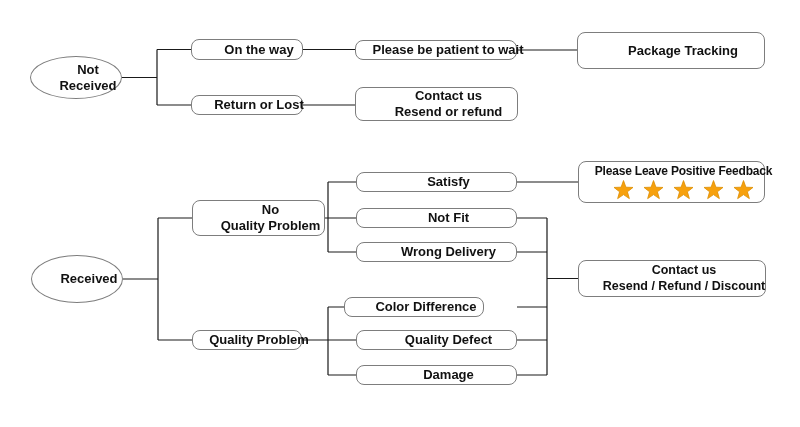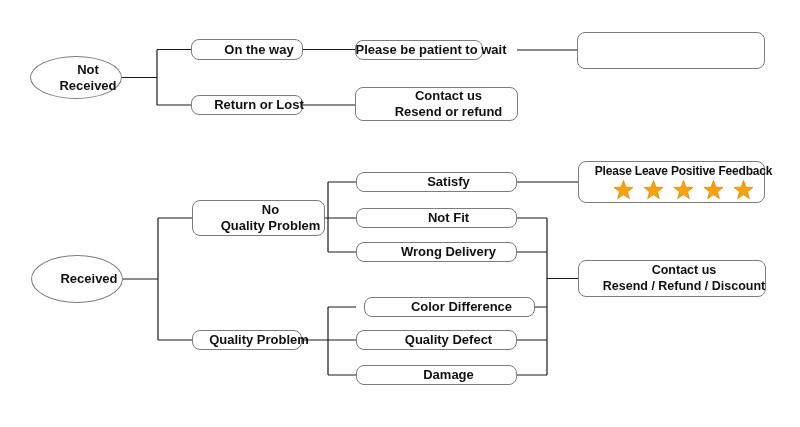--- a/index.html
+++ b/index.html
@@ -67,25 +67,26 @@
   </div>
 
   <div class="node" style="left:191px;top:39px;width:112px;height:21px">
     <span>On the way</span>
   </div>
 
   <div class="node" style="left:191px;top:95px;width:112px;height:20px">
     <span>Return or Lost</span>
   </div>
 
-  <div class="node" style="left:355px;top:40px;width:128px;height:20px">
+  <div class="node" style="left:355px;top:40px;width:162px;height:20px">
     <span>Please be patient to wait</span>
   </div>
 
   <div class="node" style="left:577px;top:32px;width:188px;height:37px">
+    <span>Package Tracking</span>
   </div>
 
   <div class="node" style="left:355px;top:87px;width:163px;height:34px">
     <span>Contact us</span>
     <span>Resend or refund</span>
   </div>
 
   <div class="node ellipse" style="left:31px;top:255px;width:92px;height:48px">
     <span>Received</span>
   </div>
@@ -104,21 +105,21 @@
   </div>
 
   <div class="node" style="left:356px;top:208px;width:161px;height:20px">
     <span>Not Fit</span>
   </div>
 
   <div class="node" style="left:356px;top:242px;width:161px;height:20px">
     <span>Wrong Delivery</span>
   </div>
 
-  <div class="node" style="left:364px;top:297px;width:171px;height:20px">
+  <div class="node" style="left:344px;top:297px;width:140px;height:20px">
     <span>Color Difference</span>
   </div>
 
   <div class="node" style="left:356px;top:330px;width:161px;height:20px">
     <span>Quality Defect</span>
   </div>
 
   <div class="node" style="left:356px;top:365px;width:161px;height:20px">
     <span>Damage</span>
   </div>

